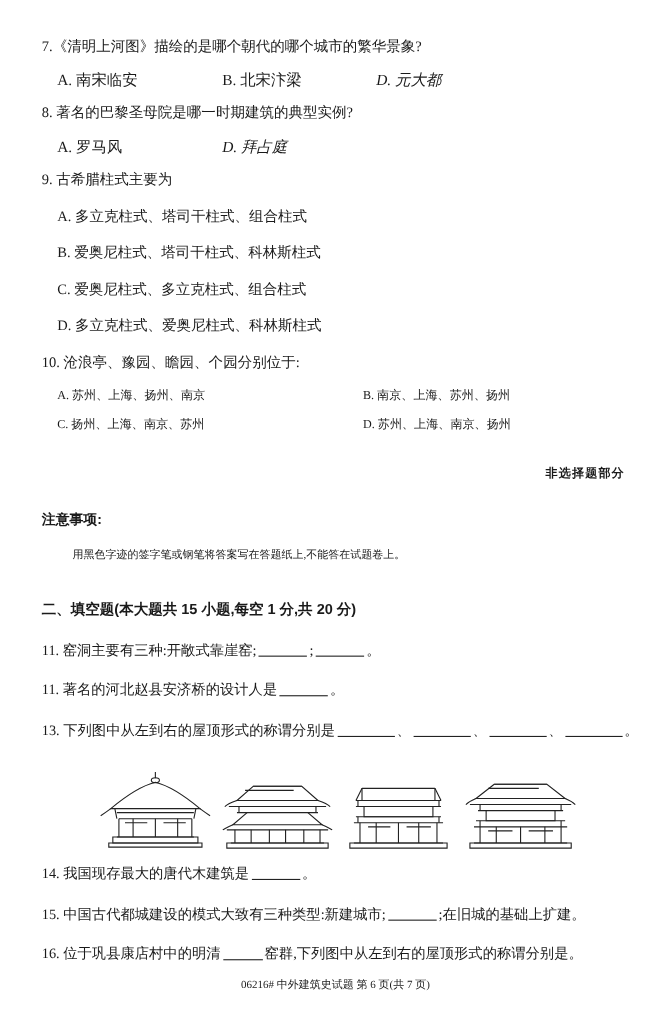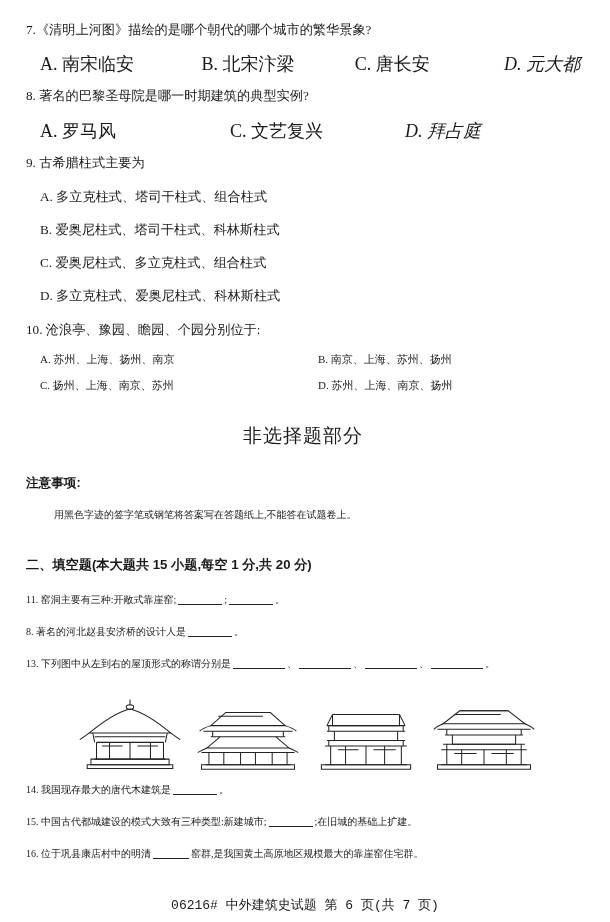--- a/index.html
+++ b/index.html
@@ -12,42 +12,41 @@
     height: 922px;
     font-family: "Liberation Serif", "DejaVu Serif", serif;
     color: #1a1a1a;
     position: relative;
     overflow: hidden;
   }
   .page {
     position: relative;
     width: 610px;
     height: 922px;
-    padding: 0;
+    padding: 12px;
     box-sizing: border-box;
   }
   .content {
     padding: 10px 30px 0 26px;
   }
   .q {
     font-size: 13.2px;
     line-height: 1.55;
     margin: 0 0 2px 0;
     white-space: nowrap;
   }
   .q-stem {
     margin-top: 10px;
     margin-bottom: 4px;
   }
   .opts-row {
     display: flex;
-    font-size: 18px;
+    font-size: 14px;
     margin: 12px 0 8px 0;
     padding-left: 14px;
-    gap: 40px;
   }
   .opts-row .opt {
     white-space: nowrap;
   }
   .opt-w1 { width: 150px; }
   .opt-w2 { width: 140px; }
   .opt-w3 { width: 135px; }
   .opt-w4 { width: auto; font-style: italic; }
 
   .opt-block {
@@ -60,24 +59,24 @@
   .two-col {
     display: flex;
     font-size: 11px;
     padding-left: 14px;
     margin: 11px 0;
   }
   .two-col .c1 { width: 278px; white-space: nowrap; }
   .two-col .c2 { white-space: nowrap; }
 
   .section-title {
-    text-align: center;
+    text-align: right;
     font-family: "Liberation Sans", "DejaVu Sans", sans-serif;
-    font-weight: normal;
-    font-size: 19px;
+    font-weight: bold;
+    font-size: 11px;
     margin: 30px 0 26px 0;
     letter-spacing: 1px;
   }
   .notice-head {
     font-family: "Liberation Sans", "DejaVu Sans", sans-serif;
     font-weight: bold;
     font-size: 12.6px;
     margin: 6px 0 16px 0;
   }
   .notice-body {
@@ -85,21 +84,21 @@
     text-indent: 28px;
     margin: 0 0 34px 0;
   }
   .part2-head {
     font-family: "Liberation Sans", "DejaVu Sans", sans-serif;
     font-weight: bold;
     font-size: 13.2px;
     margin: 26px 0 18px 0;
   }
   .fill {
-    font-size: 10px;
+    font-size: 13px;
     margin: 0 0 17px 0;
     line-height: 1.5;
     white-space: nowrap;
   }
   .blank {
     display: inline-block;
     width: 44px;
     border-bottom: 1px solid #222;
     height: 0.95em;
     vertical-align: -2px;
@@ -112,46 +111,44 @@
     display: flex;
     justify-content: space-between;
     align-items: flex-end;
     padding: 6px 40px 2px 48px;
     margin-bottom: 6px;
   }
   .fig { width: 112px; height: 80px; }
 
   .footer {
     position: absolute;
-    bottom: 8px;
+    bottom: 20px;
     left: 0;
     width: 610px;
     text-align: center;
-    font-size: 13px;
-    font-family: Liberation Mono, monospace;
+    font-size: 10px;
+    font-family: Liberation Serif, serif;
   }
 </style>
 </head>
 <body>
 
 <div class="page">
   <div class="content">
 
     <div class="q q-stem">7.《清明上河图》描绘的是哪个朝代的哪个城市的繁华景象?</div>
     <div class="opts-row">
       <span class="opt opt-w1">A. 南宋临安</span>
       <span class="opt opt-w2">B. 北宋汴梁</span>
-      <span class="opt opt-w3">C. 唐长安</span>
       <span class="opt opt-w4">D. 元大都</span>
     </div>
 
     <div class="q q-stem">8. 著名的巴黎圣母院是哪一时期建筑的典型实例?</div>
     <div class="opts-row">
       <span class="opt opt-w1">A. 罗马风</span>
-      <span class="opt opt-w3">C. 文艺复兴</span>
       <span class="opt opt-w4">D. 拜占庭</span>
     </div>
 
     <div class="q q-stem">9. 古希腊柱式主要为</div>
     <div class="opt-block">A. 多立克柱式、塔司干柱式、组合柱式</div>
     <div class="opt-block">B. 爱奥尼柱式、塔司干柱式、科林斯柱式</div>
     <div class="opt-block">C. 爱奥尼柱式、多立克柱式、组合柱式</div>
     <div class="opt-block">D. 多立克柱式、爱奥尼柱式、科林斯柱式</div>
 
     <div class="q q-stem">10. 沧浪亭、豫园、瞻园、个园分别位于:</div>
@@ -169,21 +166,21 @@
     <div class="notice-head">注意事项:</div>
     <div class="notice-body">用黑色字迹的签字笔或钢笔将答案写在答题纸上,不能答在试题卷上。</div>
 
     <div class="part2-head">二、填空题(本大题共 15 小题,每空 1 分,共 20 分)</div>
 
     <div class="fill">
       <span>11. 窑洞主要有三种:开敞式靠崖窑;</span><span class="blank"></span><span>;</span><span class="blank"></span><span>。</span>
     </div>
 
     <div class="fill">
-      <span>8. 著名的河北赵县安济桥的设计人是</span><span class="blank"></span><span>。</span>
+      <span>11. 著名的河北赵县安济桥的设计人是</span><span class="blank"></span><span>。</span>
     </div>
 
     <div class="fill">
       <span>13. 下列图中从左到右的屋顶形式的称谓分别是</span><span class="blank lg"></span><span>、</span><span class="blank lg"></span><span>、</span><span class="blank lg"></span><span>、</span><span class="blank lg"></span><span>。</span>
     </div>
 
     <div class="figures">
       <svg class="fig" viewBox="0 0 120 86">
         <g fill="none" stroke="#222" stroke-width="1.1">
           <path d="M60 6 L60 12"></path>
@@ -269,19 +266,19 @@
 
     <div class="fill">
       <span>14. 我国现存最大的唐代木建筑是</span><span class="blank"></span><span>。</span>
     </div>
 
     <div class="fill">
       <span>15. 中国古代都城建设的模式大致有三种类型:新建城市;</span><span class="blank"></span><span>;在旧城的基础上扩建。</span>
     </div>
 
     <div class="fill">
-      <span>16. 位于巩县康店村中的明清</span><span class="blank sm"></span><span>窑群,是我国黄土高原地区规模最大的靠崖窑住宅群。</span>
+      <span>16. 位于巩县康店村中的明清</span><span class="blank sm"></span><span>窑群,下列图中从左到右的屋顶形式的称谓分别是。</span>
     </div>
 
   </div>
 
   <div class="footer">06216# 中外建筑史试题 第 6 页(共 7 页)</div>
 </div>
 
 </body></html>

